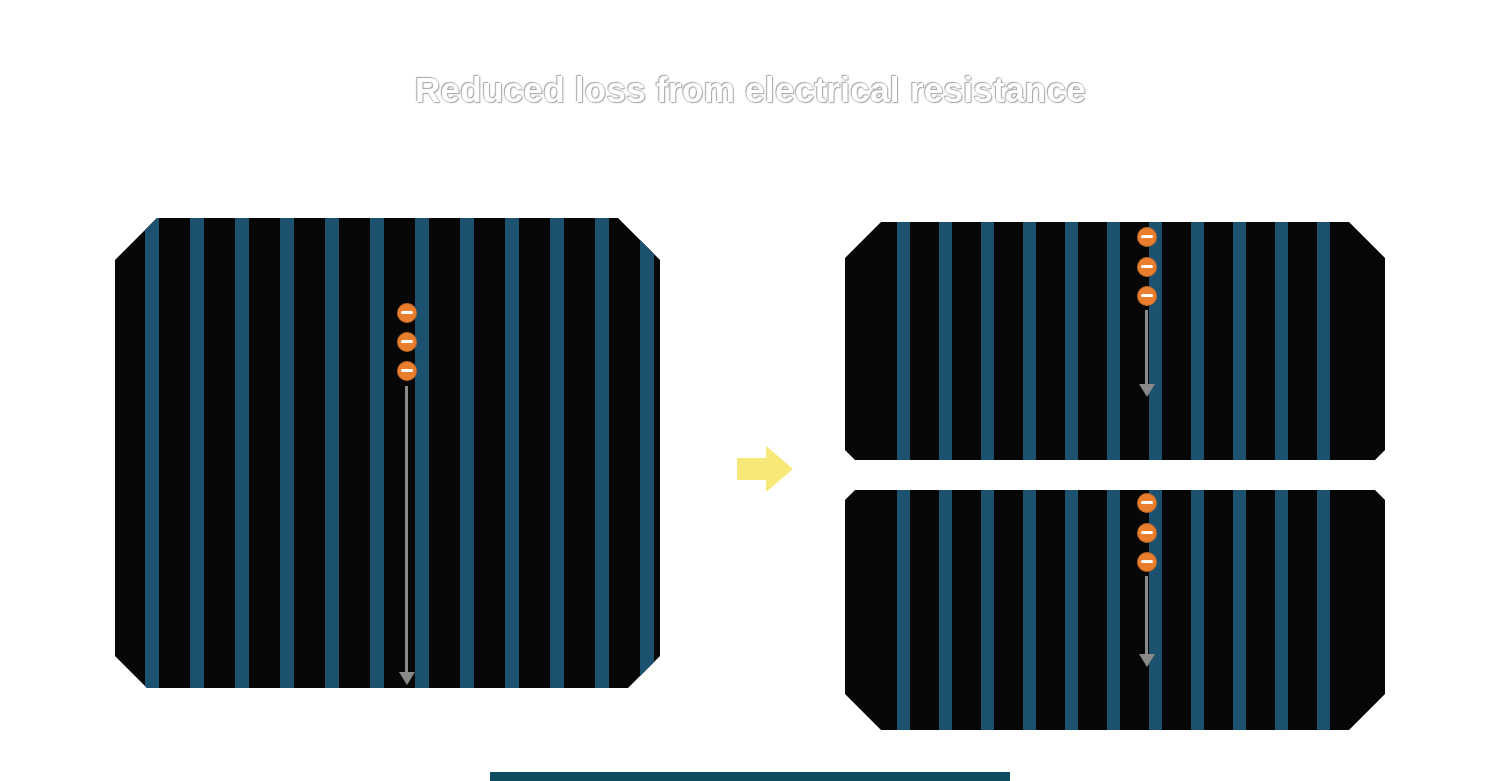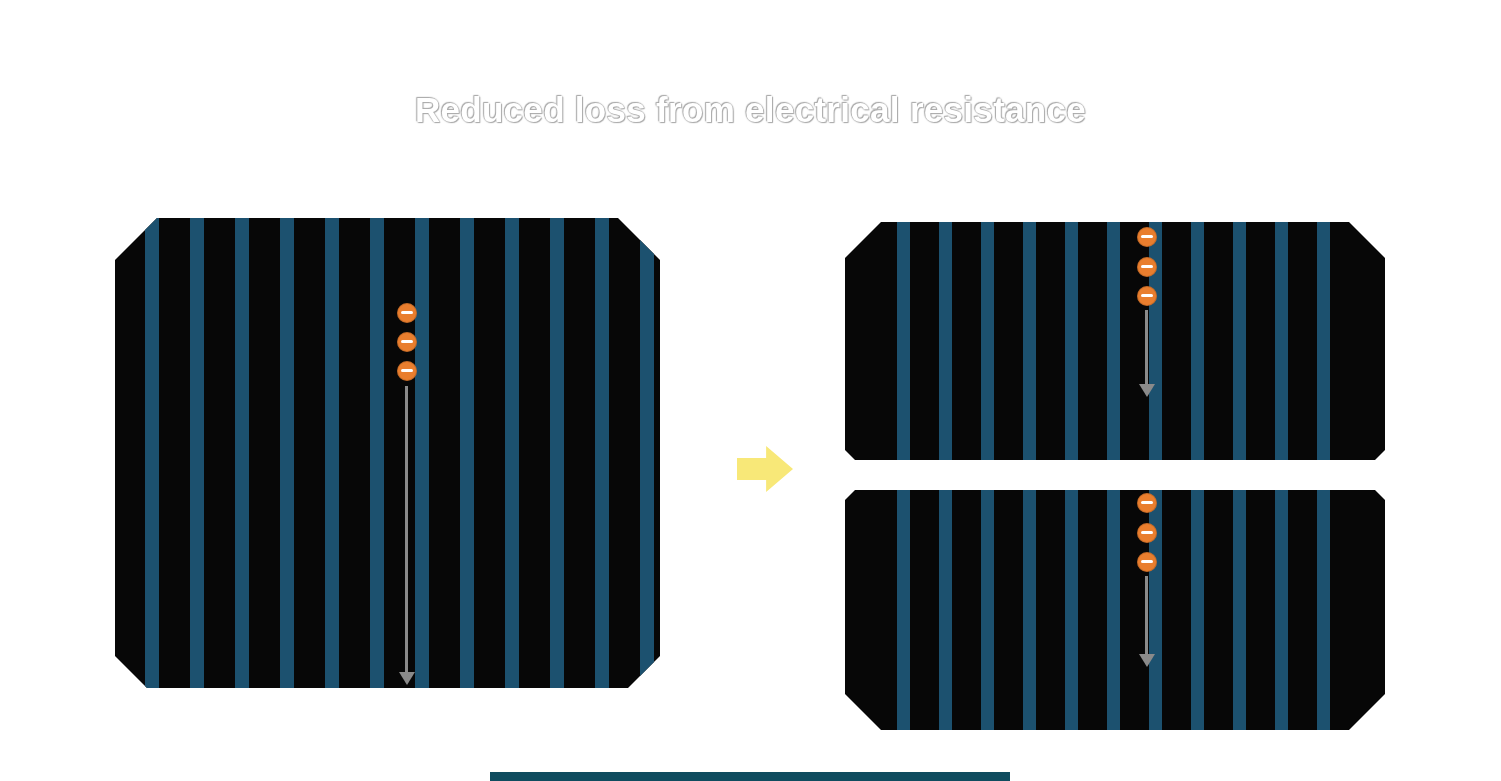--- a/index.html
+++ b/index.html
@@ -25,21 +25,20 @@
     text-align: center;
     font-size: 35px;
     font-weight: 800;
     letter-spacing: 0.3px;
     color: var(--title-text, #ffffff);
     text-shadow:
       0 0 1px var(--title-outline, #a9a9a9),
       0 0 2px var(--title-outline, #a9a9a9),
       1px 1px 1px var(--title-outline, #a9a9a9),
       -1px -1px 1px var(--title-outline, #a9a9a9);
-    margin-top: 20px;
   }
 
   
   .cell {
     position: absolute;
     background-color: var(--cell-body, #070707);
   }
   .cell-left {
     left: 115px;
     top: 218px;

